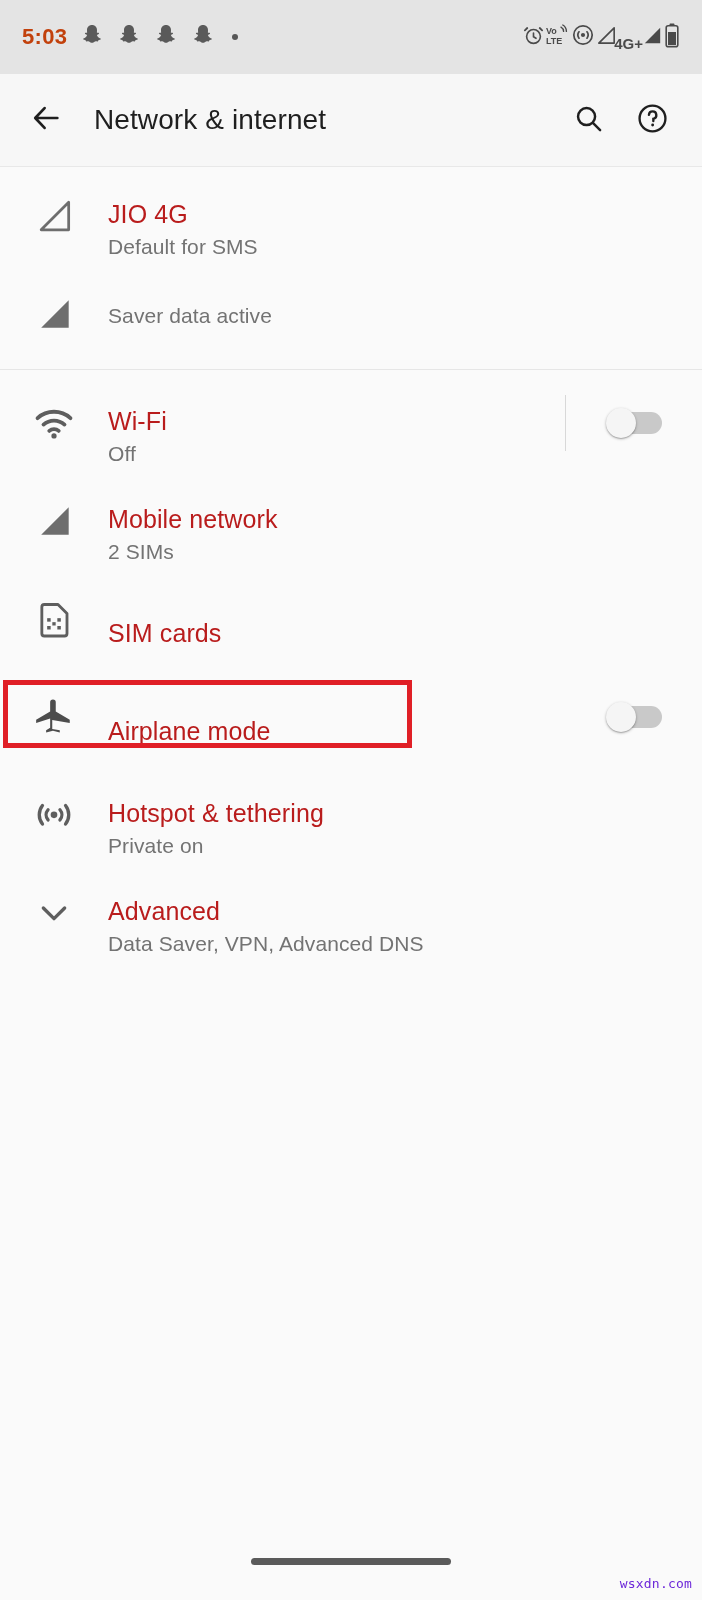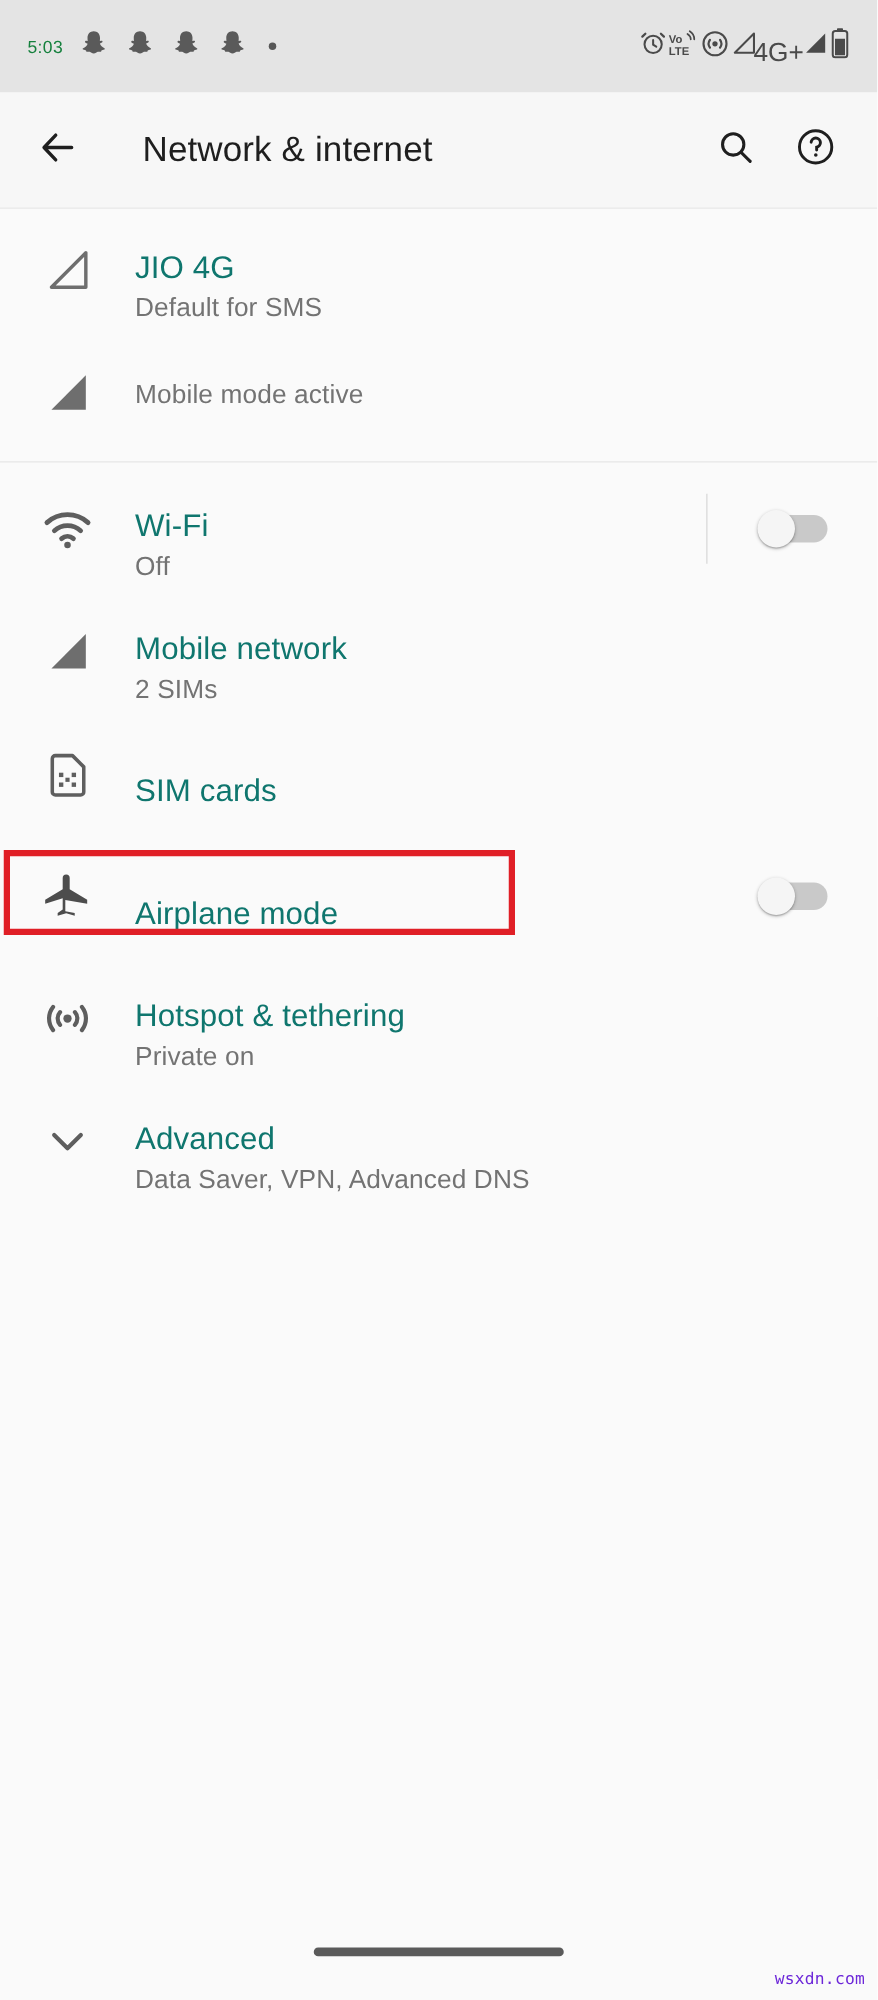--- a/index.html
+++ b/index.html
@@ -28,38 +28,39 @@
     justify-content: space-between;
     padding: 0 22px;
     box-sizing: border-box;
   }
   .status-left {
     display: flex;
     align-items: center;
     gap: 13px;
   }
   .status-clock {
-    font-size: 14px;
-    color: #15803d;
+    font-size: 22px;
+    color: #c2410c;
     letter-spacing: 0.3px;
+    font-weight: bold;
   }
   .ghost-icon { display: block; }
   .status-dot {
     width: 6px; height: 6px;
     border-radius: 50%;
     background: #575757;
     margin-left: 4px;
   }
   .status-right {
     display: flex;
     align-items: center;
   }
   .sig-label {
-    font-size: 21px;
-    font-weight: normal;
+    font-size: 15px;
+    font-weight: bold;
     color: #4a4a4a;
     margin-left: -4px;
     margin-right: -2px;
     align-self: flex-start;
     margin-top: 12px;
   }
 
   
   #app-bar {
     position: absolute;
@@ -73,21 +74,21 @@
   }
   #back-button {
     width: 64px; height: 64px;
     margin-left: 14px;
     display: flex; align-items: center; justify-content: center;
     cursor: pointer;
   }
   #app-title {
     font-size: 28px;
     color: #1f1f1f;
-    margin-left: 36px;
+    margin-left: 16px;
     flex: 1;
     letter-spacing: 0.1px;
   }
   .appbar-action {
     width: 64px; height: 64px;
     display: flex; align-items: center; justify-content: center;
     cursor: pointer;
   }
   #help-button { margin-right: 18px; }
 
@@ -121,21 +122,21 @@
   }
   .row-text {
     flex: 1;
     display: flex;
     flex-direction: column;
     justify-content: center;
     padding-right: 10px;
   }
   .row-title {
     font-size: 25px;
-    color: #0f766e;
+    color: #b91c1c;
     line-height: 1.22;
     letter-spacing: 0.1px;
     margin-top: 28px;
   }
   .row-sub {
     font-size: 21px;
     color: #737373;
     line-height: 1.28;
     margin-top: 5px;
     letter-spacing: 0.1px;
@@ -343,21 +344,21 @@
       <div class="row-trailing"></div>
     </div>
 
     <div class="row">
       <div class="row-icon">
         <svg width="44" height="44" viewBox="0 0 24 24">
             <path d="M20 4.5v15H5z" fill="#6e6e6e"></path>
           </svg>
       </div>
       <div class="row-text">
-        <div class="row-sub">Mobile mode active</div>
+        <div class="row-sub">Saver data active</div>
       </div>
       <div class="row-trailing"></div>
     </div>
 
     <div id="section-divider"></div>
 
     <div class="row">
       <div class="row-icon">
         <svg width="42" height="42" viewBox="0 0 24 24">
           <path d="M2.6 9.2a14 14 0 0 1 18.8 0" stroke="#5e5e5e" stroke-width="2.2" fill="none" stroke-linecap="round"></path>

